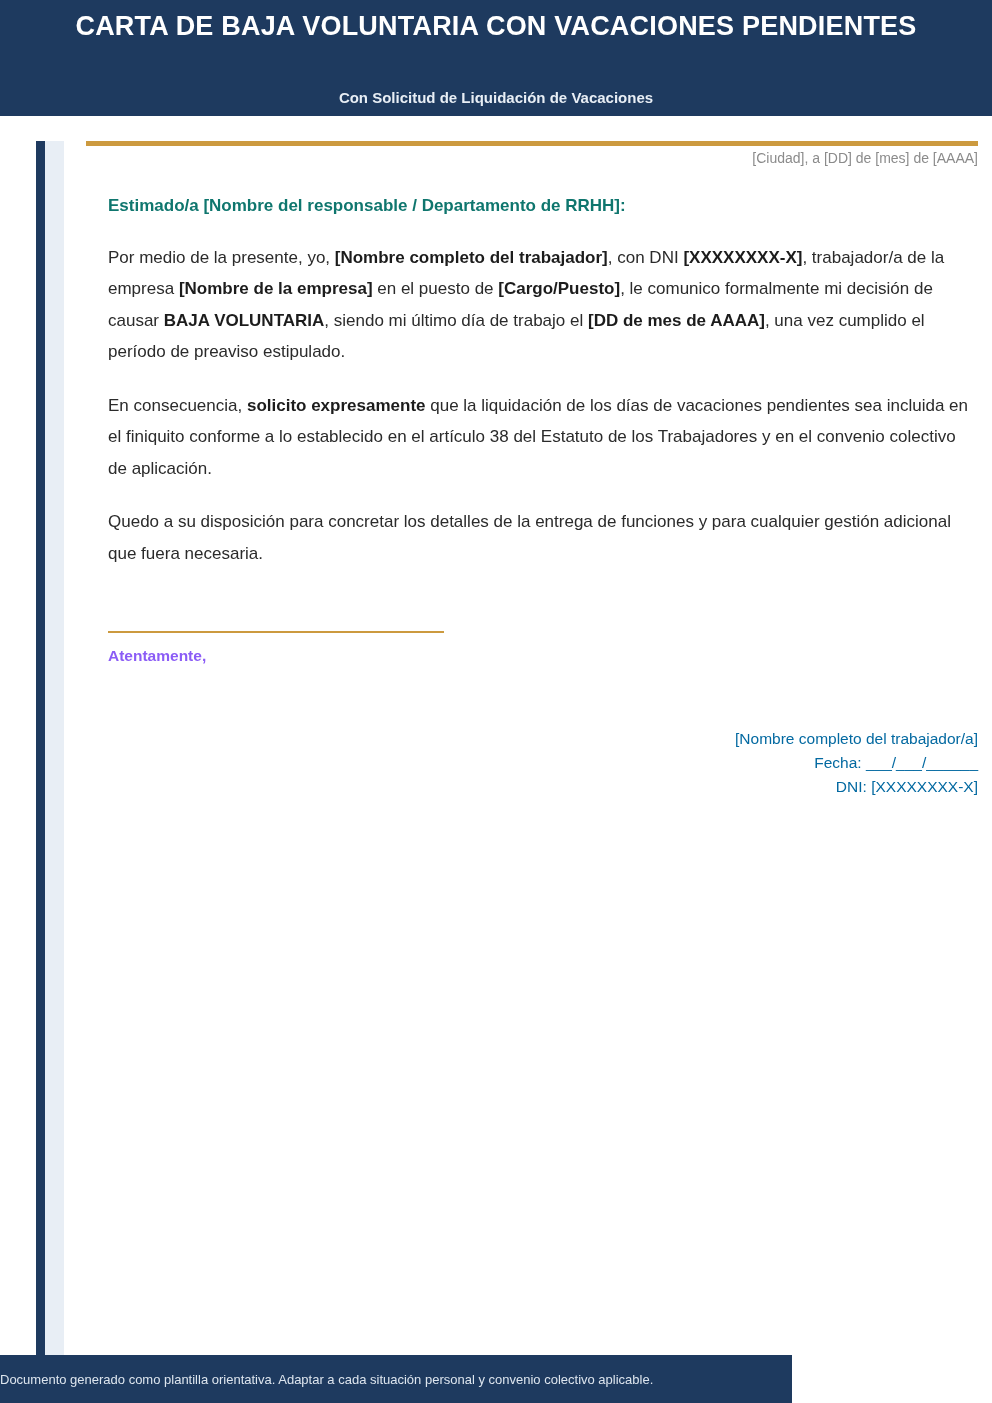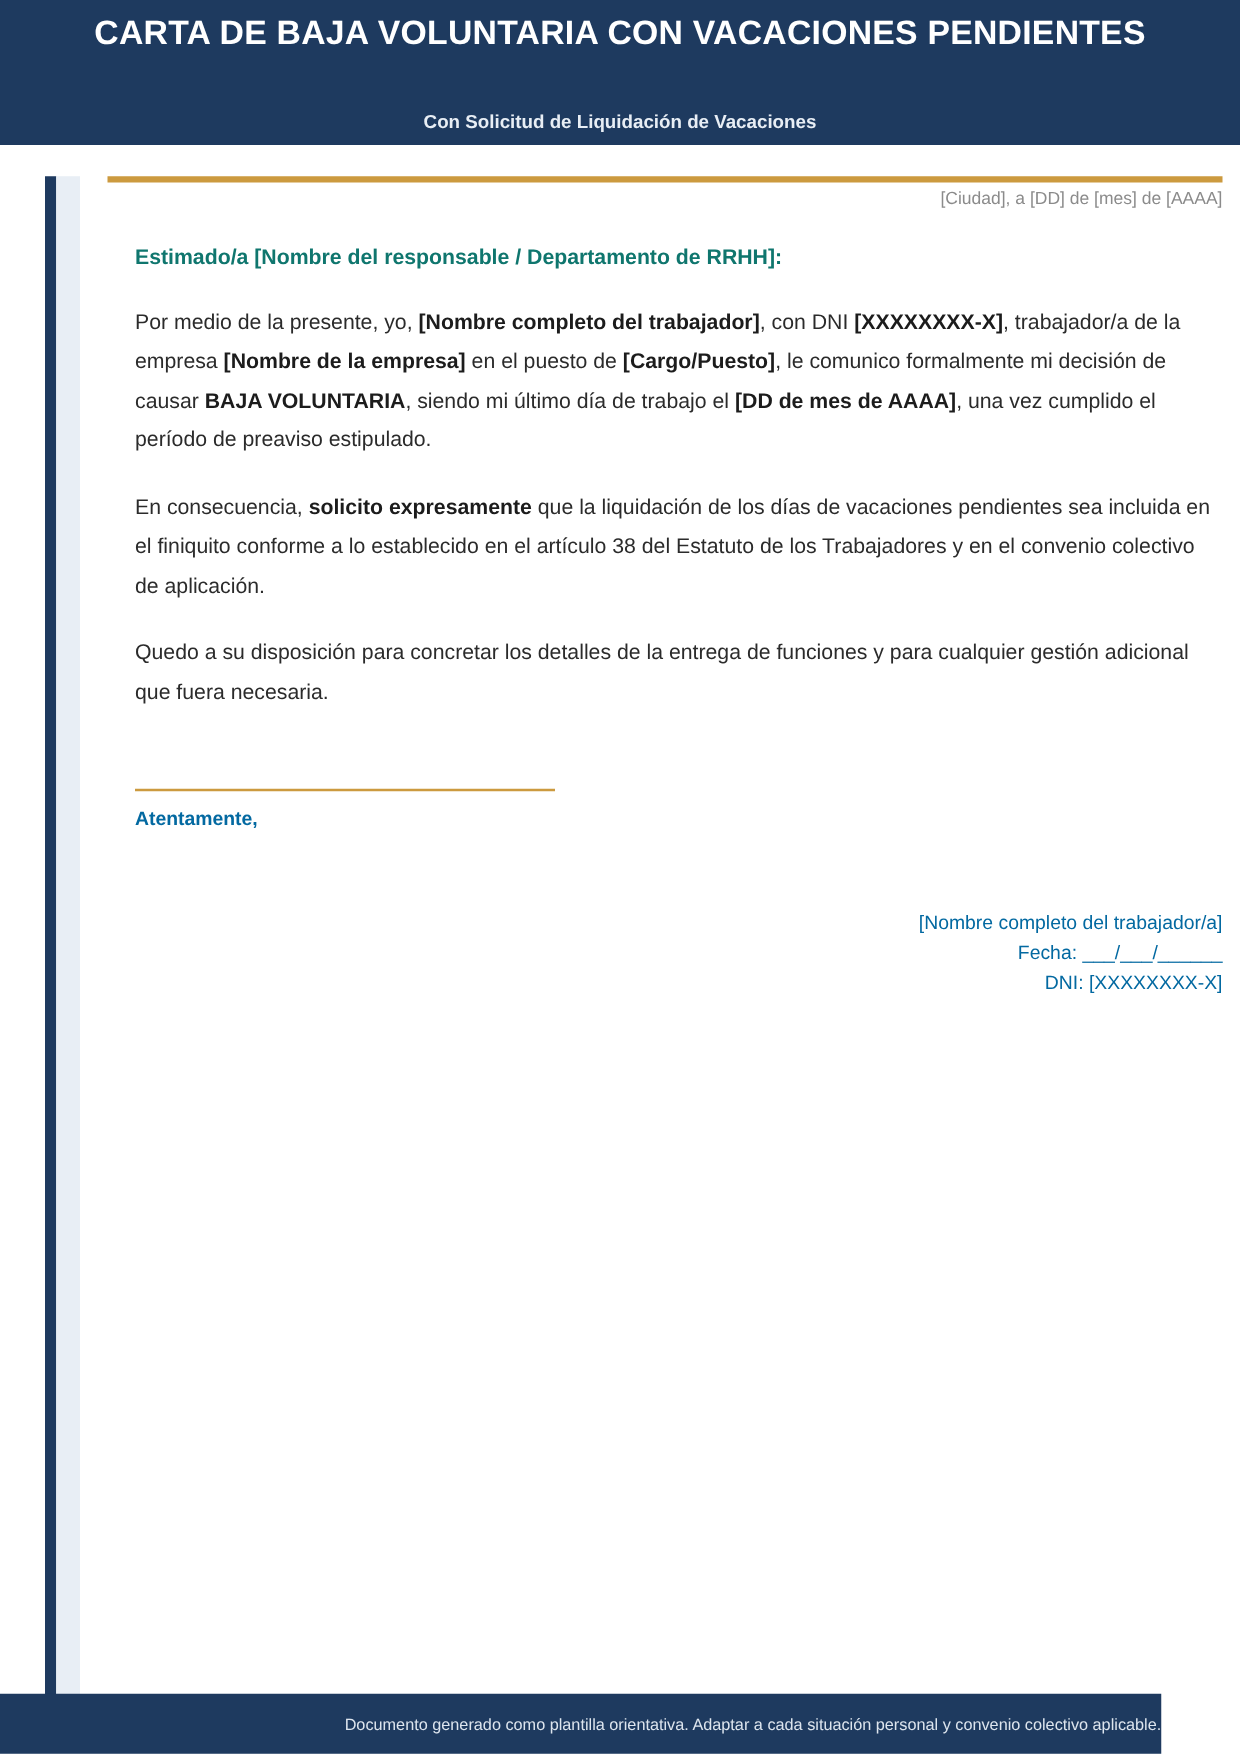--- a/index.html
+++ b/index.html
@@ -123,21 +123,21 @@
   .sig-block {
     margin-top: 62px;
   }
   .sig-line {
     width: 336px;
     height: 2px;
     background: #cc9a3f;
     margin-bottom: 14px;
   }
   .sig-regards {
-    color: #0369a1;
+    color: #8b5cf6;
     font-size: 15.5px;
     font-weight: bold;
     margin: 0;
   }
 
   .sig-details {
     margin-top: 62px;
     color: #0369a1;
     font-size: 15.5px;
     line-height: 1.55;
@@ -145,26 +145,26 @@
   }
   .sig-details div {
     margin: 0;
   }
 
   
   .doc-footer {
     position: absolute;
     left: 0;
     top: 1355px;
-    width: 929px;
+    width: 792px;
     height: 48px;
     background: #1e3a5f;
     display: flex;
     align-items: center;
-    justify-content: flex-end;
+    justify-content: flex-start;
   }
   .footer-text {
     color: #dde5ee;
     font-size: 13px;
     text-align: center;
     margin: 0;
   }
 </style>
 </head>
 <body>

